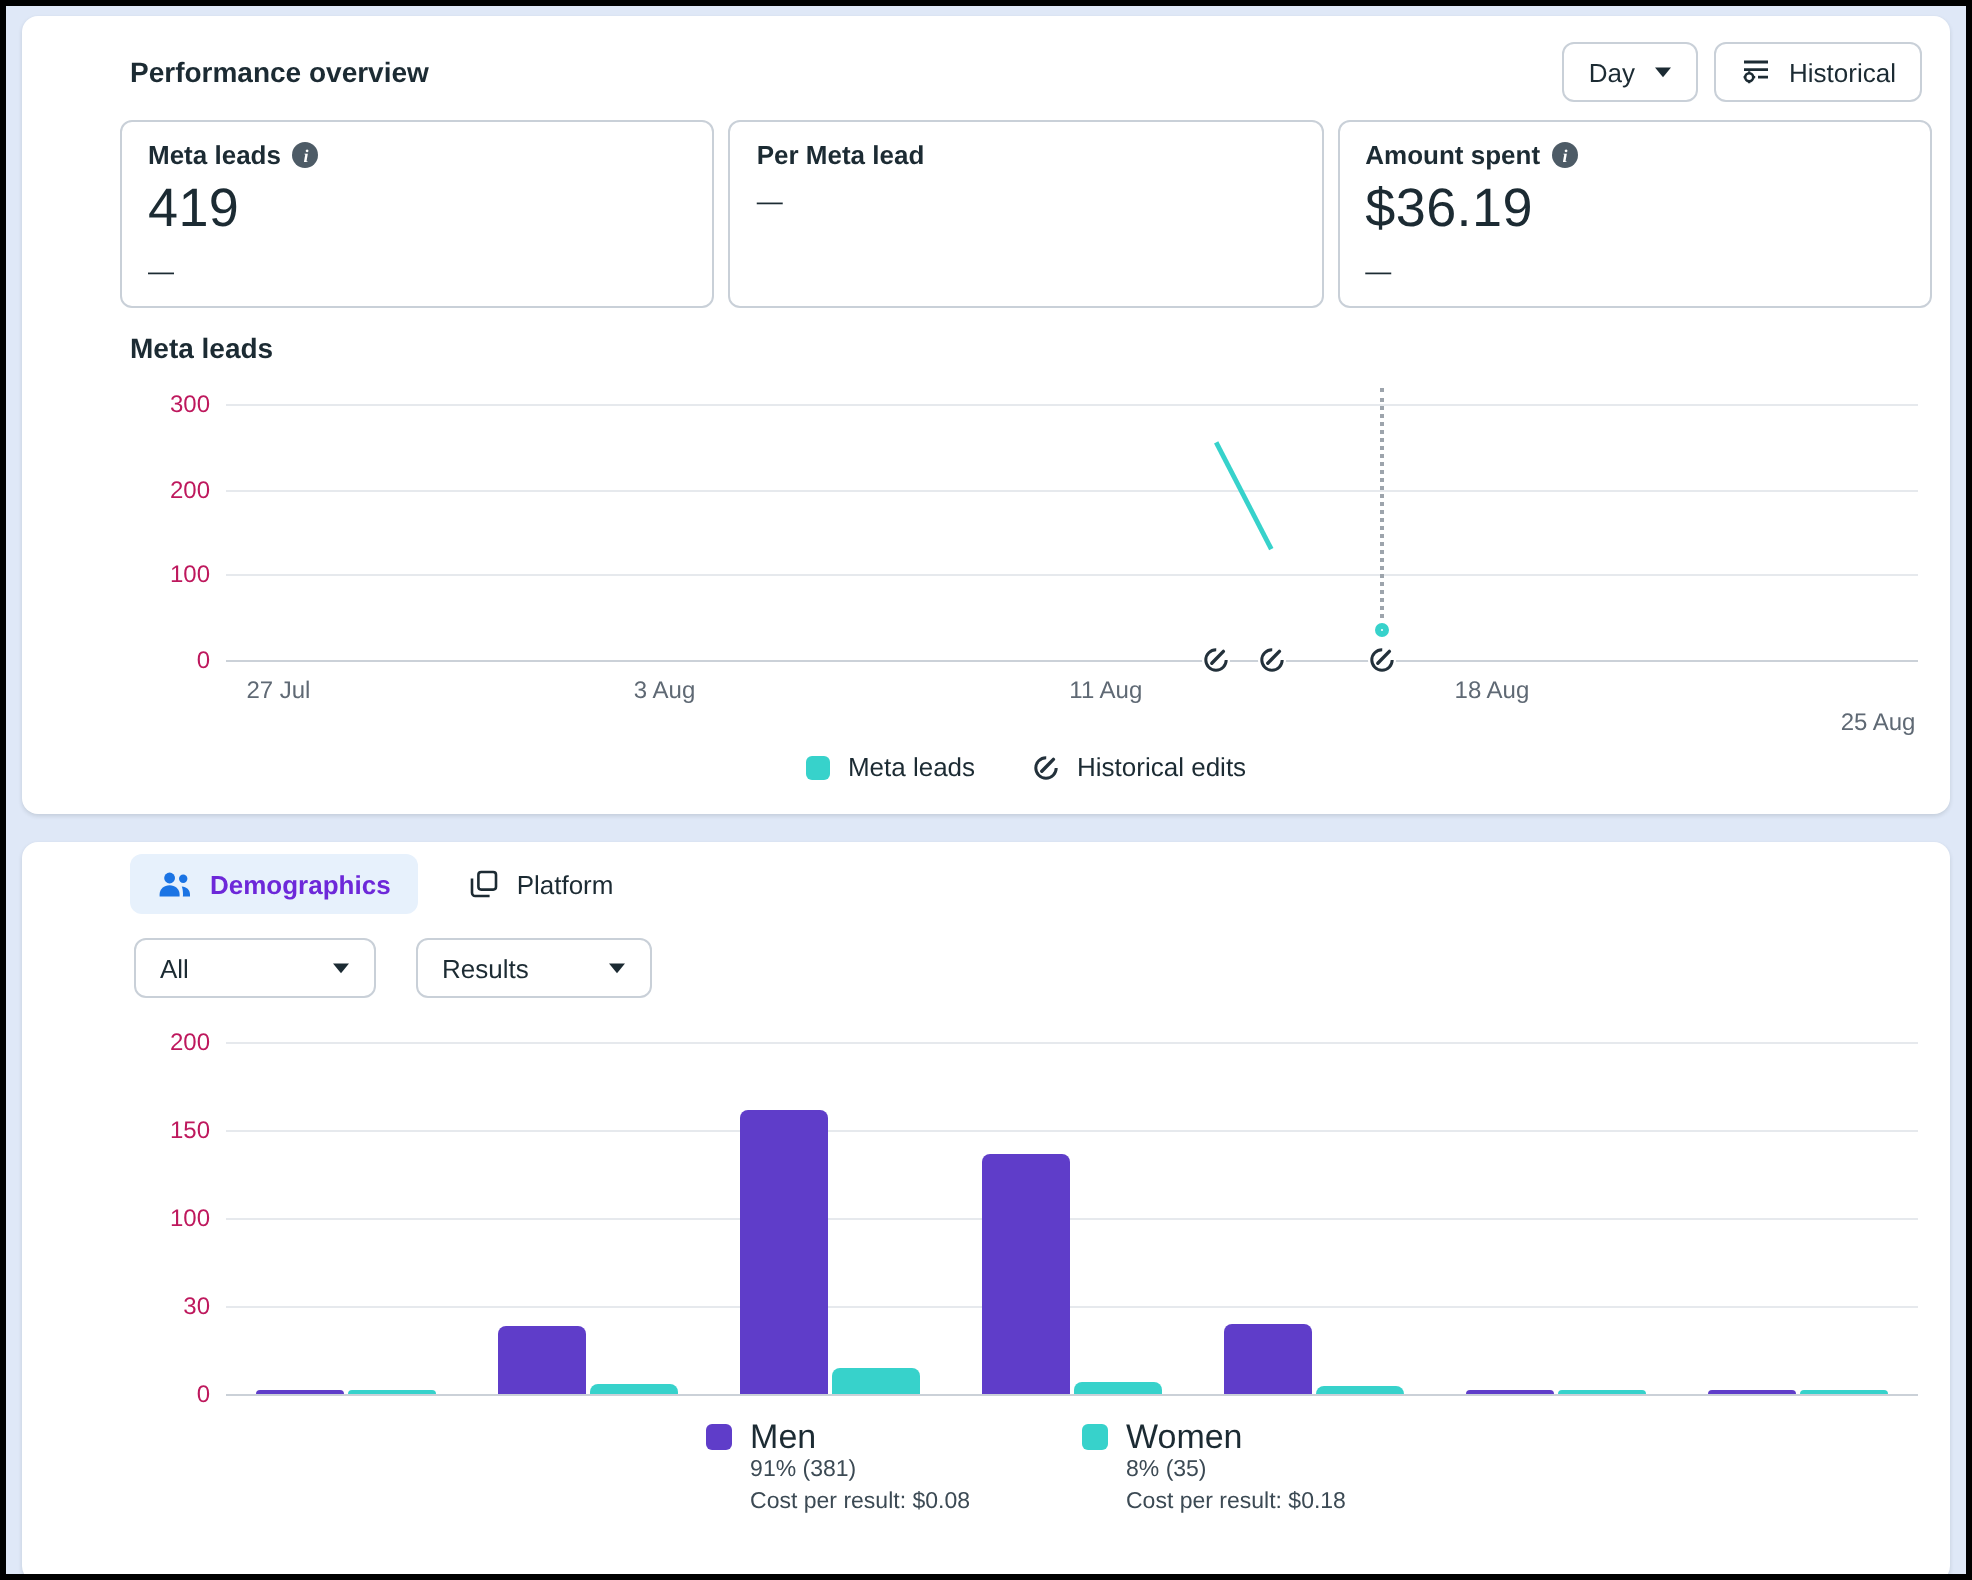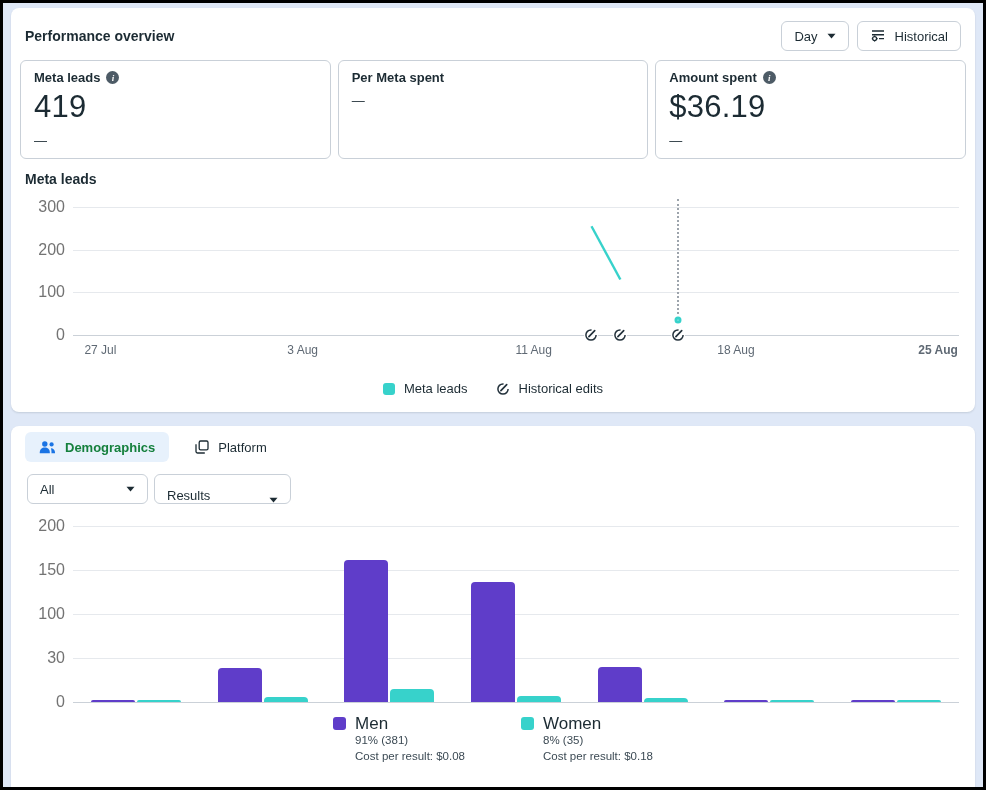--- a/index.html
+++ b/index.html
@@ -5,78 +5,78 @@
   * { box-sizing: border-box; margin: 0; padding: 0; }
   html,body { width: 986px; height: 790px; }
   body {
     border: 3px solid #000;
     background: #DFE8F7;
     font-family: "Liberation Sans", sans-serif;
     color: #1C2B33;
     overflow: hidden;
     position: relative;
   }
-  .card { background: #fff; border-radius: 8px; box-shadow: 0 1px 2px rgba(28,43,51,.14); }
+  .card { background: #fff; border-radius: 8px; box-shadow: 0 1px 2px rgba(28,43,51,.14); padding-left: 40px; }
   .card.top { margin: 5px 8px 0; }
   .card.bot { margin: 14px 8px 0; min-height: 370px; }
 
   
   .pc-header { display: flex; justify-content: space-between; align-items: center; padding: 13px 14px 9px; }
   .pc-title { font-size: 14px; font-weight: 700; }
   .controls { display: flex; gap: 8px; }
   .dd, .btn {
     display: inline-flex; align-items: center; gap: 9px; height: 30px;
     padding: 0 12px; border: 1px solid #C9D0D8; border-radius: 6px;
     background: #fff; font-size: 13px; color: #1C2B33; cursor: pointer; white-space: nowrap;
   }
   .caret { display: inline-flex; }
   .dd.w1 { width: 121px; justify-content: space-between; }
-  .dd.w2 { width: 137px; justify-content: space-between; align-items: flex-end; }
+  .dd.w2 { width: 118px; justify-content: space-between; }
 
   
   .metrics { display: flex; gap: 7px; padding: 0 9px; }
   .metric { flex: 1; border: 1px solid #C9D0D8; border-radius: 6px; padding: 9px 13px 10px; background: #fff; }
   .metric-label { font-size: 13px; font-weight: 700; display: flex; align-items: center; }
   .info { display: inline-flex; align-items: center; justify-content: center; width: 13px; height: 13px;
           border-radius: 50%; background: #4D5B66; color: #fff; font-size: 9px; font-weight: 700;
           margin-left: 6px; font-family: "Liberation Serif", serif; font-style: italic; }
-  .metric-value { font-size: 31px; margin-top: 4px; letter-spacing: .2px; }
+  .metric-value { font-size: 27px; margin-top: 4px; letter-spacing: .2px; }
   .metric-dash { font-size: 13px; margin-top: 8px; }
 
   
   .chart-title { font-size: 14px; font-weight: 700; margin: 12px 0 0 14px; }
   .grid { position: absolute; left: 0; right: 0; height: 1px; background: #E6E9ED; }
   .grid.base { background: #CBD1D8; }
   .ylab { position: absolute; left: -46px; width: 38px; text-align: right; transform: translateY(-50%);
-          font-size: 16px; color: #737373; }
+          font-size: 12px; color: #be185d; }
   .xlab { position: absolute; transform: translateX(-50%); font-size: 12px; color: #5F6974; white-space: nowrap; }
   .swatch { width: 12px; height: 12px; border-radius: 3px; display: inline-block; flex: none; }
 
   
   .lc-wrap { margin: 20px 16px 0; padding-left: 46px; }
   .lc-plot { position: relative; height: 128px; margin-bottom: 34px; }
   .lc-svg { position: absolute; inset: 0; width: 100%; height: 100%; overflow: visible; }
   .vline { position: absolute; width: 0; border-left: 2px dotted #9DA4AC; transform: translateX(-50%); }
   .marker { position: absolute; width: 7px; height: 7px; border: 3px solid #37D2CB; border-radius: 50%;
             background: #fff; transform: translate(-50%,-50%); cursor: pointer; }
   .hedit { position: absolute; transform: translateX(-50%); width: 14px; height: 14px; cursor: pointer; }
   .lc-legend { display: flex; justify-content: center; align-items: center; gap: 28px; padding: 12px 0 16px; font-size: 13px; }
   .lc-legend .item { display: flex; align-items: center; gap: 9px; }
 
   
   .tabs { display: flex; align-items: center; gap: 12px; padding: 6px 14px 0; }
   .tab { display: flex; align-items: center; gap: 9px; height: 30px; padding: 0 14px;
          border-radius: 6px; font-size: 13px; cursor: pointer; }
-  .tab.active { background: #E7F1FC; color: #15803d; font-weight: 700; }
+  .tab.active { background: #E7F1FC; color: #6d28d9; font-weight: 700; }
   .ticon { display: inline-flex; }
 
   
   .sec { display: flex; justify-content: space-between; align-items: center; padding: 12px 16px 0; }
   .sec h2 { font-size: 15px; font-weight: 700; }
-  .sec .dds { display: flex; gap: 6px; }
+  .sec .dds { display: flex; gap: 20px; }
 
   
   .bc-wrap { margin: 22px 16px 0; padding-left: 46px; }
   .bc-plot { position: relative; height: 176px; }
   .bc-bars { position: absolute; inset: 0; display: flex; align-items: flex-end; }
   .bgroup { flex: 1; display: flex; justify-content: center; align-items: flex-end; gap: 2px; height: 100%; }
   .bar { width: 44px; border-radius: 4px 4px 0 0; cursor: pointer; }
   .bc-labels { display: flex; margin-top: 7px; }
   .bc-lab { flex: 1; text-align: center; font-size: 12px; color: #5F6974; }
 
@@ -119,21 +119,21 @@
       <div class="metric">
         <div class="metric-label">
           <span>Meta leads</span>
           <span class="info">i</span>
         </div>
         <div class="metric-value">419</div>
         <div class="metric-dash">—</div>
       </div>
       <div class="metric">
         <div class="metric-label">
-          <span>Per Meta spent</span>
+          <span>Per Meta lead</span>
         </div>
         <div class="metric-dash">—</div>
       </div>
       <div class="metric">
         <div class="metric-label">
           <span>Amount spent</span>
           <span class="info">i</span>
         </div>
         <div class="metric-value">$36.19</div>
         <div class="metric-dash">—</div>
@@ -149,21 +149,21 @@
         <div class="grid" style="top: 42.6667px;"></div>
         <div class="ylab" style="top: 42.6667px;">200</div>
         <div class="grid" style="top: 85.3333px;"></div>
         <div class="ylab" style="top: 85.3333px;">100</div>
         <div class="grid base" style="top: 128px;"></div>
         <div class="ylab" style="top: 128px;">0</div>
         <div class="xlab" style="left: 3.1%; top: 136px;">27 Jul</div>
         <div class="xlab" style="left: 25.92%; top: 136px;">3 Aug</div>
         <div class="xlab" style="left: 52%; top: 136px;">11 Aug</div>
         <div class="xlab" style="left: 74.82%; top: 136px;">18 Aug</div>
-        <div class="xlab" style="left: 97.64%; top: 136px; font-weight: bold;">25 Aug</div>
+        <div class="xlab" style="left: 97.64%; top: 152px;">25 Aug</div>
         <svg viewBox="0 0 100 100" preserveAspectRatio="none" class="lc-svg">
           <polyline points="58.519999999999996,15 61.779999999999994,56.666666666666664" fill="none" stroke="#37D2CB" stroke-width="2.4" vector-effect="non-scaling-stroke"></polyline>
         </svg>
         <div class="vline" style="left: 68.3%; top: -8px; height: 115.067px;"></div>
         <div class="marker" style="left: 68.3%; top: 113.067px; border-color: rgb(55, 210, 203);"></div>
         <div class="hedit" style="left: 58.52%; top: 121px;"><svg width="14" height="14" viewBox="0 0 14 14">
             <circle cx="7" cy="7" r="7" fill="#fff"></circle>
             <circle cx="7" cy="7" r="5.1" fill="none" stroke="#23313B" stroke-width="1.5" stroke-dasharray="24 8.5"></circle>
             <line x1="10.7" y1="2.7" x2="4.9" y2="8.6" stroke="#23313B" stroke-width="1.7" stroke-linecap="round"></line>
           </svg></div>

